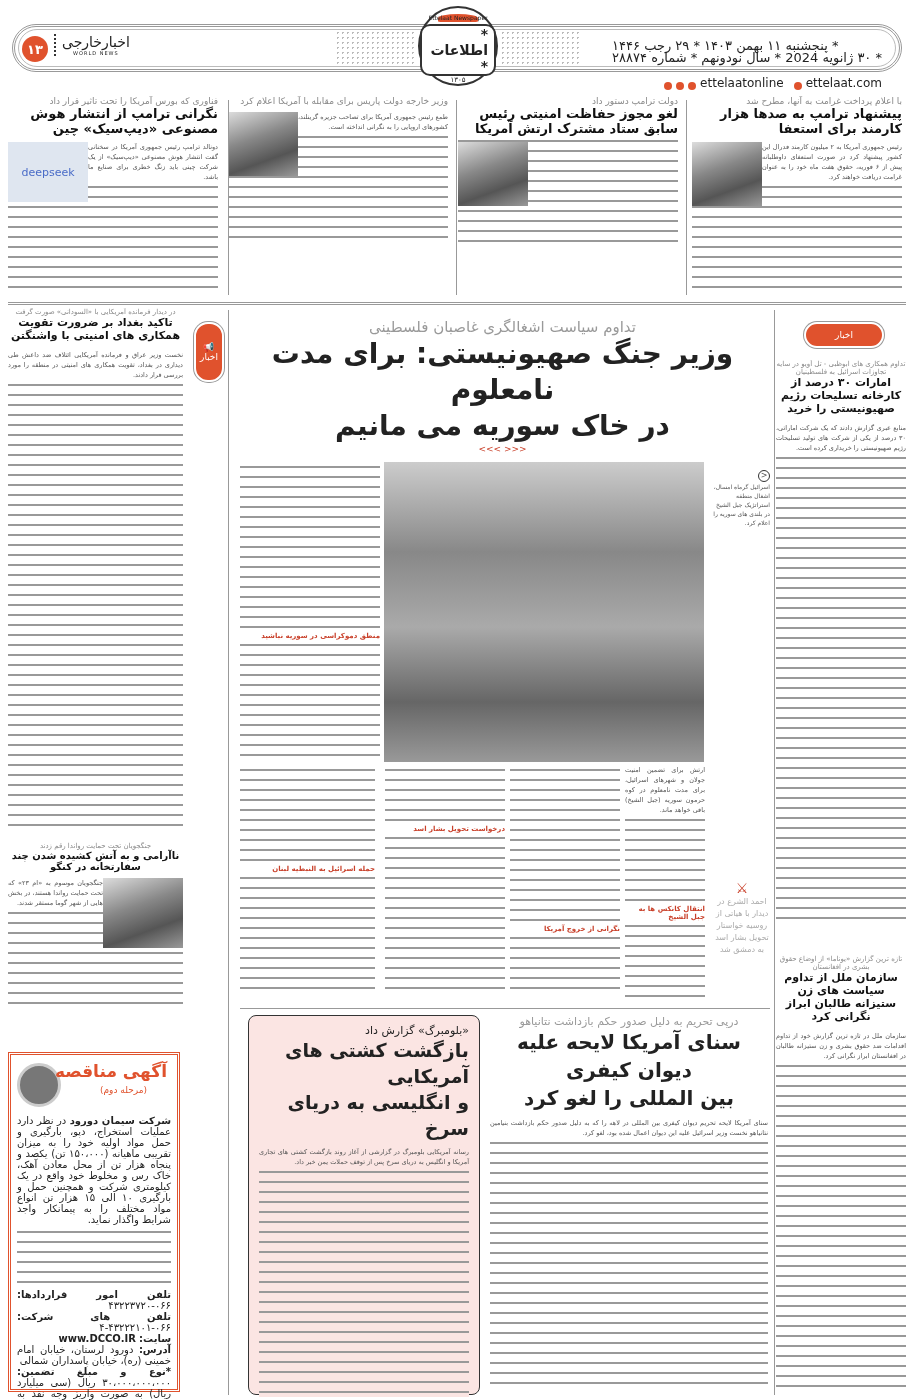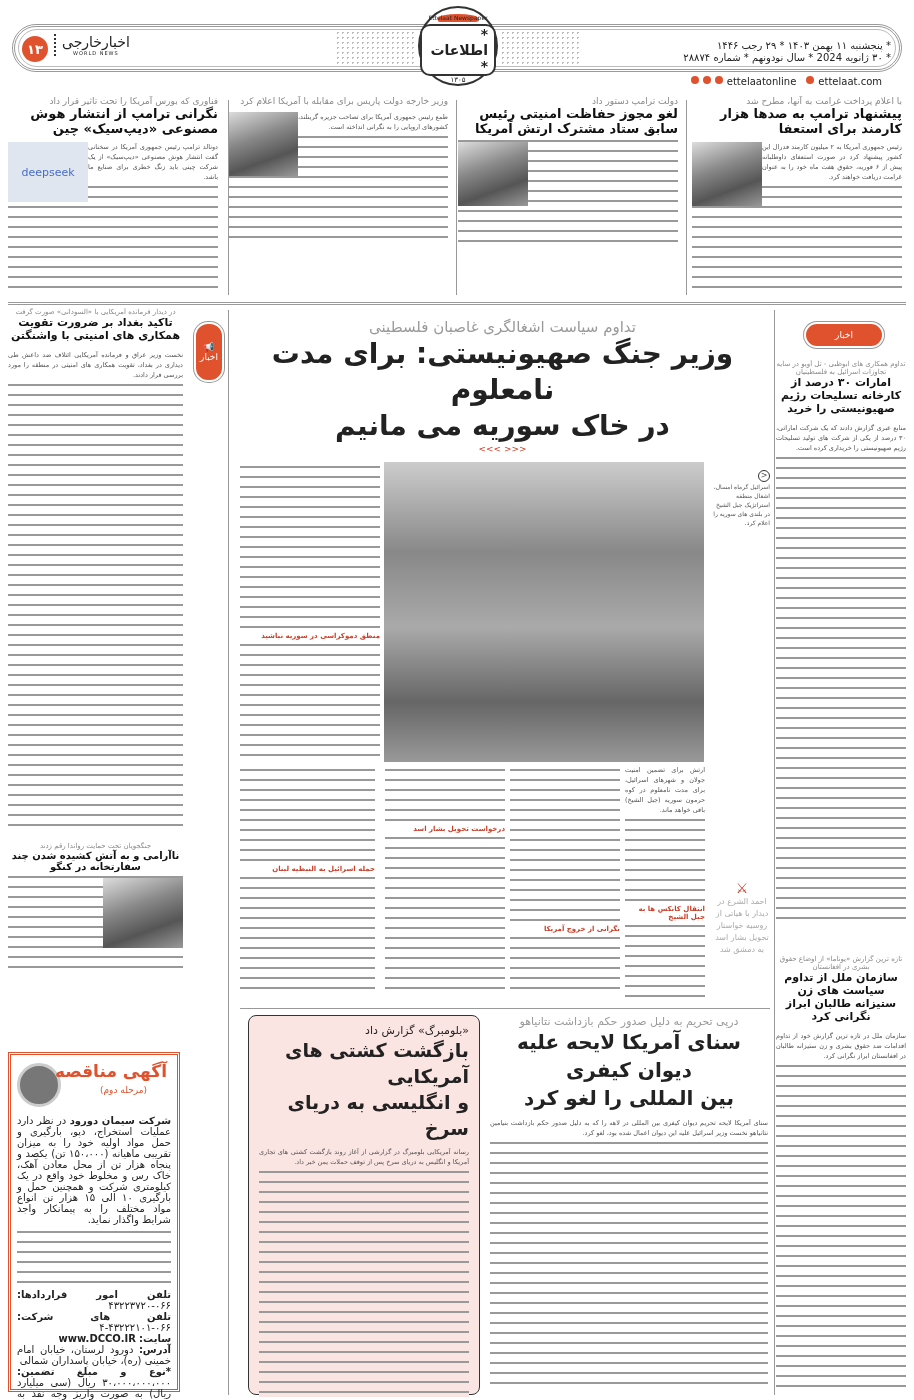--- a/index.html
+++ b/index.html
@@ -10,22 +10,22 @@
 .dots{position:absolute;top:30px;height:36px;background-image:radial-gradient(#bbb 1px,transparent 1px);background-size:5px 5px}
 .logo{position:absolute;left:418px;top:6px;width:80px;height:80px;border-radius:50%;background:#fff;border:2px solid #333;display:flex;flex-direction:column;align-items:center;justify-content:center}
 .logo .bust{width:40px;height:30px;background:#e0522d;border-radius:50% 50% 10% 10%;margin-top:6px}
 .logo .name{font-size:14px;font-weight:bold;border:2px solid #333;border-radius:10px;padding:0 6px;background:#fff;margin-top:2px}
 .logo .yr{font-size:7px}
 .logo .en{position:absolute;top:6px;font-size:6px;direction:ltr}
 .pagenum{position:absolute;left:22px;top:36px;width:26px;height:26px;border-radius:50%;background:#e0522d;color:#fff;font-weight:bold;font-size:13px;display:flex;align-items:center;justify-content:center}
 .section{position:absolute;left:62px;top:34px;text-align:center}
 .section .fa{font-size:14px}
 .section .en{font-size:5px;letter-spacing:1px;direction:ltr}
-.dateinfo{position:absolute;right:23px;top:40px;font-size:10px;line-height:12px;text-align:right}
-.social{position:absolute;right:32px;top:76px;font-size:10px;direction:ltr;display:flex;gap:4px;align-items:flex-start}
+.dateinfo{position:absolute;right:32px;top:40px;font-size:13px;line-height:12px;text-align:left}
+.social{position:absolute;right:32px;top:76px;font-size:12px;direction:ltr;display:flex;gap:4px;align-items:flex-end}
 .sdot{width:8px;height:8px;border-radius:50%;background:#e0522d;display:inline-block}
 .kicker{font-size:9px;color:#888}
 .hl{font-weight:bold;font-size:13px;color:#111}
 .body{font-size:6.5px;line-height:10px;color:#555;text-align:justify}
 .col{position:absolute;overflow:hidden}
 .vrule{position:absolute;width:1px;background:#999}
 .hrule{position:absolute;height:1px;background:#999}
 .photo{background:linear-gradient(160deg,#ddd,#888 40%,#555 70%,#999);}
 .lines{background-image:repeating-linear-gradient(#fff 0 4px,#999 4px 6px,#fff 6px 10px)}
 .badge{position:absolute;border-radius:14px;background:#e0522d;color:#fff;display:flex;align-items:center;justify-content:center;font-size:9px;border:2px solid #fff;box-shadow:0 0 0 1px #999}
@@ -123,20 +123,21 @@
 <div class="col" style="left:8px;top:308px;width:175px;height:525px;text-align:center">
   <div class="kicker" style="font-size:7px">در دیدار فرمانده آمریکایی با «السودانی» صورت گرفت</div>
   <div class="hl" style="font-size:11px">تاکید بغداد بر ضرورت تقویت همکاری های امنیتی با واشنگتن</div>
   <div class="body" style="margin-top:8px">نخست وزیر عراق و فرمانده آمریکایی ائتلاف ضد داعش طی دیداری در بغداد، تقویت همکاری های امنیتی در منطقه را مورد بررسی قرار دادند.</div>
   <div class="lines" style="height:450px"></div>
 </div>
 <div class="col" style="left:8px;top:842px;width:175px;height:200px;text-align:center">
   <div class="kicker" style="font-size:7px">جنگجویان تحت حمایت رواندا رقم زدند</div>
   <div class="hl" style="font-size:10px">ناآرامی و به آتش کشیده شدن چند سفارتخانه در کنگو</div>
   <div style="float:right;width:80px;height:70px;margin-top:6px" class="photo"></div>
+  <div class="body" style="margin-top:6px">جنگجویان موسوم به «ام ۲۳» که تحت حمایت رواندا هستند، در بخش هایی از شهر گوما مستقر شدند.</div>
   <div class="lines" style="height:100px"></div>
 </div>
 <div class="vrule" style="left:228px;top:310px;height:1085px"></div>
 
 <div class="adbox">
   <div style="position:absolute;left:6px;top:8px;width:44px;height:44px;border-radius:50%;background:#777;border:3px solid #ccc"></div>
   <div style="position:absolute;right:10px;top:6px;font-size:17px;font-weight:bold;color:#e0522d">آگهی مناقصه</div>
   <div style="position:absolute;right:30px;top:30px;font-size:9px;color:#e0522d">(مرحله دوم)</div>
   <div style="position:absolute;right:6px;top:60px;left:6px;font-size:10px;line-height:11px;text-align:justify">
     <b>شرکت سیمان دورود</b> <span>در نظر دارد عملیات استخراج، دپو، بارگیری و حمل مواد اولیه خود را به میزان تقریبی ماهیانه (۱۵۰،۰۰۰ تن) یکصد و پنجاه هزار تن از محل معادن آهک، خاک رس و مخلوط خود واقع در یک کیلومتری شرکت و همچنین حمل و بارگیری ۱۰ الی ۱۵ هزار تن انواع مواد مختلف را به پیمانکار واجد شرایط واگذار نماید.</span>

